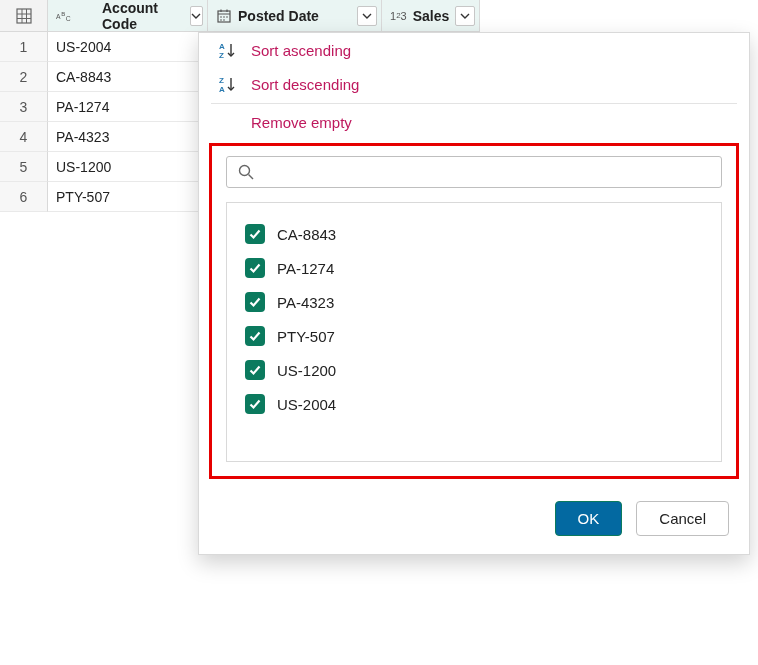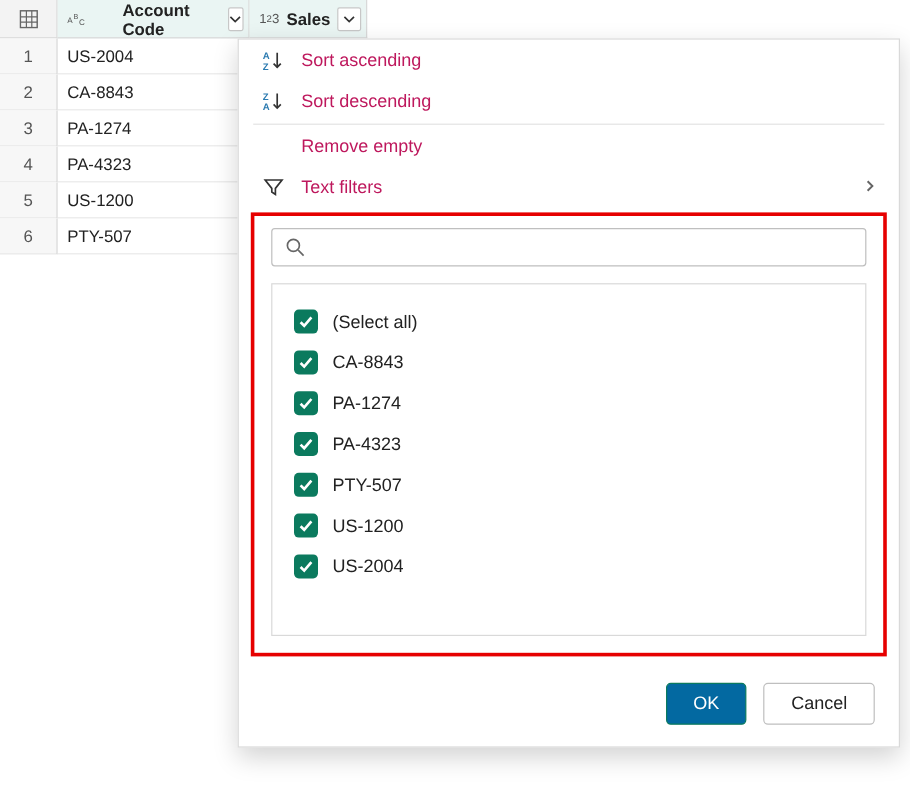--- a/index.html
+++ b/index.html
@@ -75,20 +75,41 @@
         </svg>
       </span>
       <span class="label">Account Code</span>
       <span class="drop">
         <svg width="10" height="10" viewBox="0 0 10 10">
             <path d="M1 3l4 4 4-4" fill="none" stroke="#333" stroke-width="1.4"></path>
           </svg>
       </span>
     </div>
 
+    <div class="col-header col-2">
+      <span class="type-icon">
+        <svg width="16" height="16" viewBox="0 0 16 16">
+          <rect x="2" y="3" width="12" height="11" fill="none" stroke="#555" stroke-width="1.2"></rect>
+          <line x1="2" y1="6" x2="14" y2="6" stroke="#555"></line>
+          <line x1="5" y1="1.5" x2="5" y2="4" stroke="#555" stroke-width="1.2"></line>
+          <line x1="11" y1="1.5" x2="11" y2="4" stroke="#555" stroke-width="1.2"></line>
+          <circle cx="5" cy="9" r="0.8" fill="#555"></circle>
+            <circle cx="8" cy="9" r="0.8" fill="#555"></circle>
+            <circle cx="11" cy="9" r="0.8" fill="#555"></circle>
+          <circle cx="5" cy="12" r="0.8" fill="#555"></circle>
+            <circle cx="8" cy="12" r="0.8" fill="#555"></circle>
+        </svg>
+      </span>
+      <span class="label">Posted Date</span>
+      <span class="drop">
+        <svg width="10" height="10" viewBox="0 0 10 10">
+            <path d="M1 3l4 4 4-4" fill="none" stroke="#333" stroke-width="1.4"></path>
+          </svg>
+      </span>
+    </div>
 
     <div class="col-header col-3">
       <span class="type-icon" style="font-size:11px;color:#555;">1<sup style="font-size:8px;">2</sup>3</span>
       <span class="label">Sales</span>
       <span class="drop">
         <svg width="10" height="10" viewBox="0 0 10 10">
             <path d="M1 3l4 4 4-4" fill="none" stroke="#333" stroke-width="1.4"></path>
           </svg>
       </span>
     </div>
@@ -143,56 +164,35 @@
         <path d="M9 12l3 3 3-3" fill="none" stroke="#333" stroke-width="1.4"></path>
       </svg>
     </span>
     <span class="label">Sort descending</span>
   </div>
   <div class="dd-sep"></div>
   <div class="dd-item">
     <span class="icon-slot"></span>
     <span class="label">Remove empty</span>
   </div>
-  <div class="dd-item submenu">
-    <span class="icon-slot">
-      <svg width="18" height="18" viewBox="0 0 18 18">
-          <path d="M2 3h14l-5.5 7v5l-3-2v-3z" fill="none" stroke="#333" stroke-width="1.4"></path>
-        </svg>
-    </span>
-    <span class="label">Text filters</span>
-    <span class="chev">
-      <svg width="12" height="12" viewBox="0 0 12 12">
-          <path d="M4 2l4 4-4 4" fill="none" stroke="#666" stroke-width="1.6"></path>
-        </svg>
-    </span>
-  </div>
 
   <div class="highlight-box">
     <div class="search-box">
       <svg width="18" height="18" viewBox="0 0 18 18">
         <circle cx="7.5" cy="7.5" r="5" fill="none" stroke="#666" stroke-width="1.4"></circle>
         <line x1="11.5" y1="11.5" x2="16" y2="16" stroke="#666" stroke-width="1.4"></line>
       </svg>
     </div>
     <div class="values-box" id="values-box">
         <div class="value-row">
           <span class="chk">
             <svg viewBox="0 0 14 14">
               <path d="M2.5 7.5l3 3 6-7" fill="none" stroke="#fff" stroke-width="2.2"></path>
             </svg>
           </span>
-          <span class="vlabel">(Select all)</span>
-        </div>
-        <div class="value-row">
-          <span class="chk">
-            <svg viewBox="0 0 14 14">
-              <path d="M2.5 7.5l3 3 6-7" fill="none" stroke="#fff" stroke-width="2.2"></path>
-            </svg>
-          </span>
           <span class="vlabel">CA-8843</span>
         </div>
         <div class="value-row">
           <span class="chk">
             <svg viewBox="0 0 14 14">
               <path d="M2.5 7.5l3 3 6-7" fill="none" stroke="#fff" stroke-width="2.2"></path>
             </svg>
           </span>
           <span class="vlabel">PA-1274</span>
         </div>

